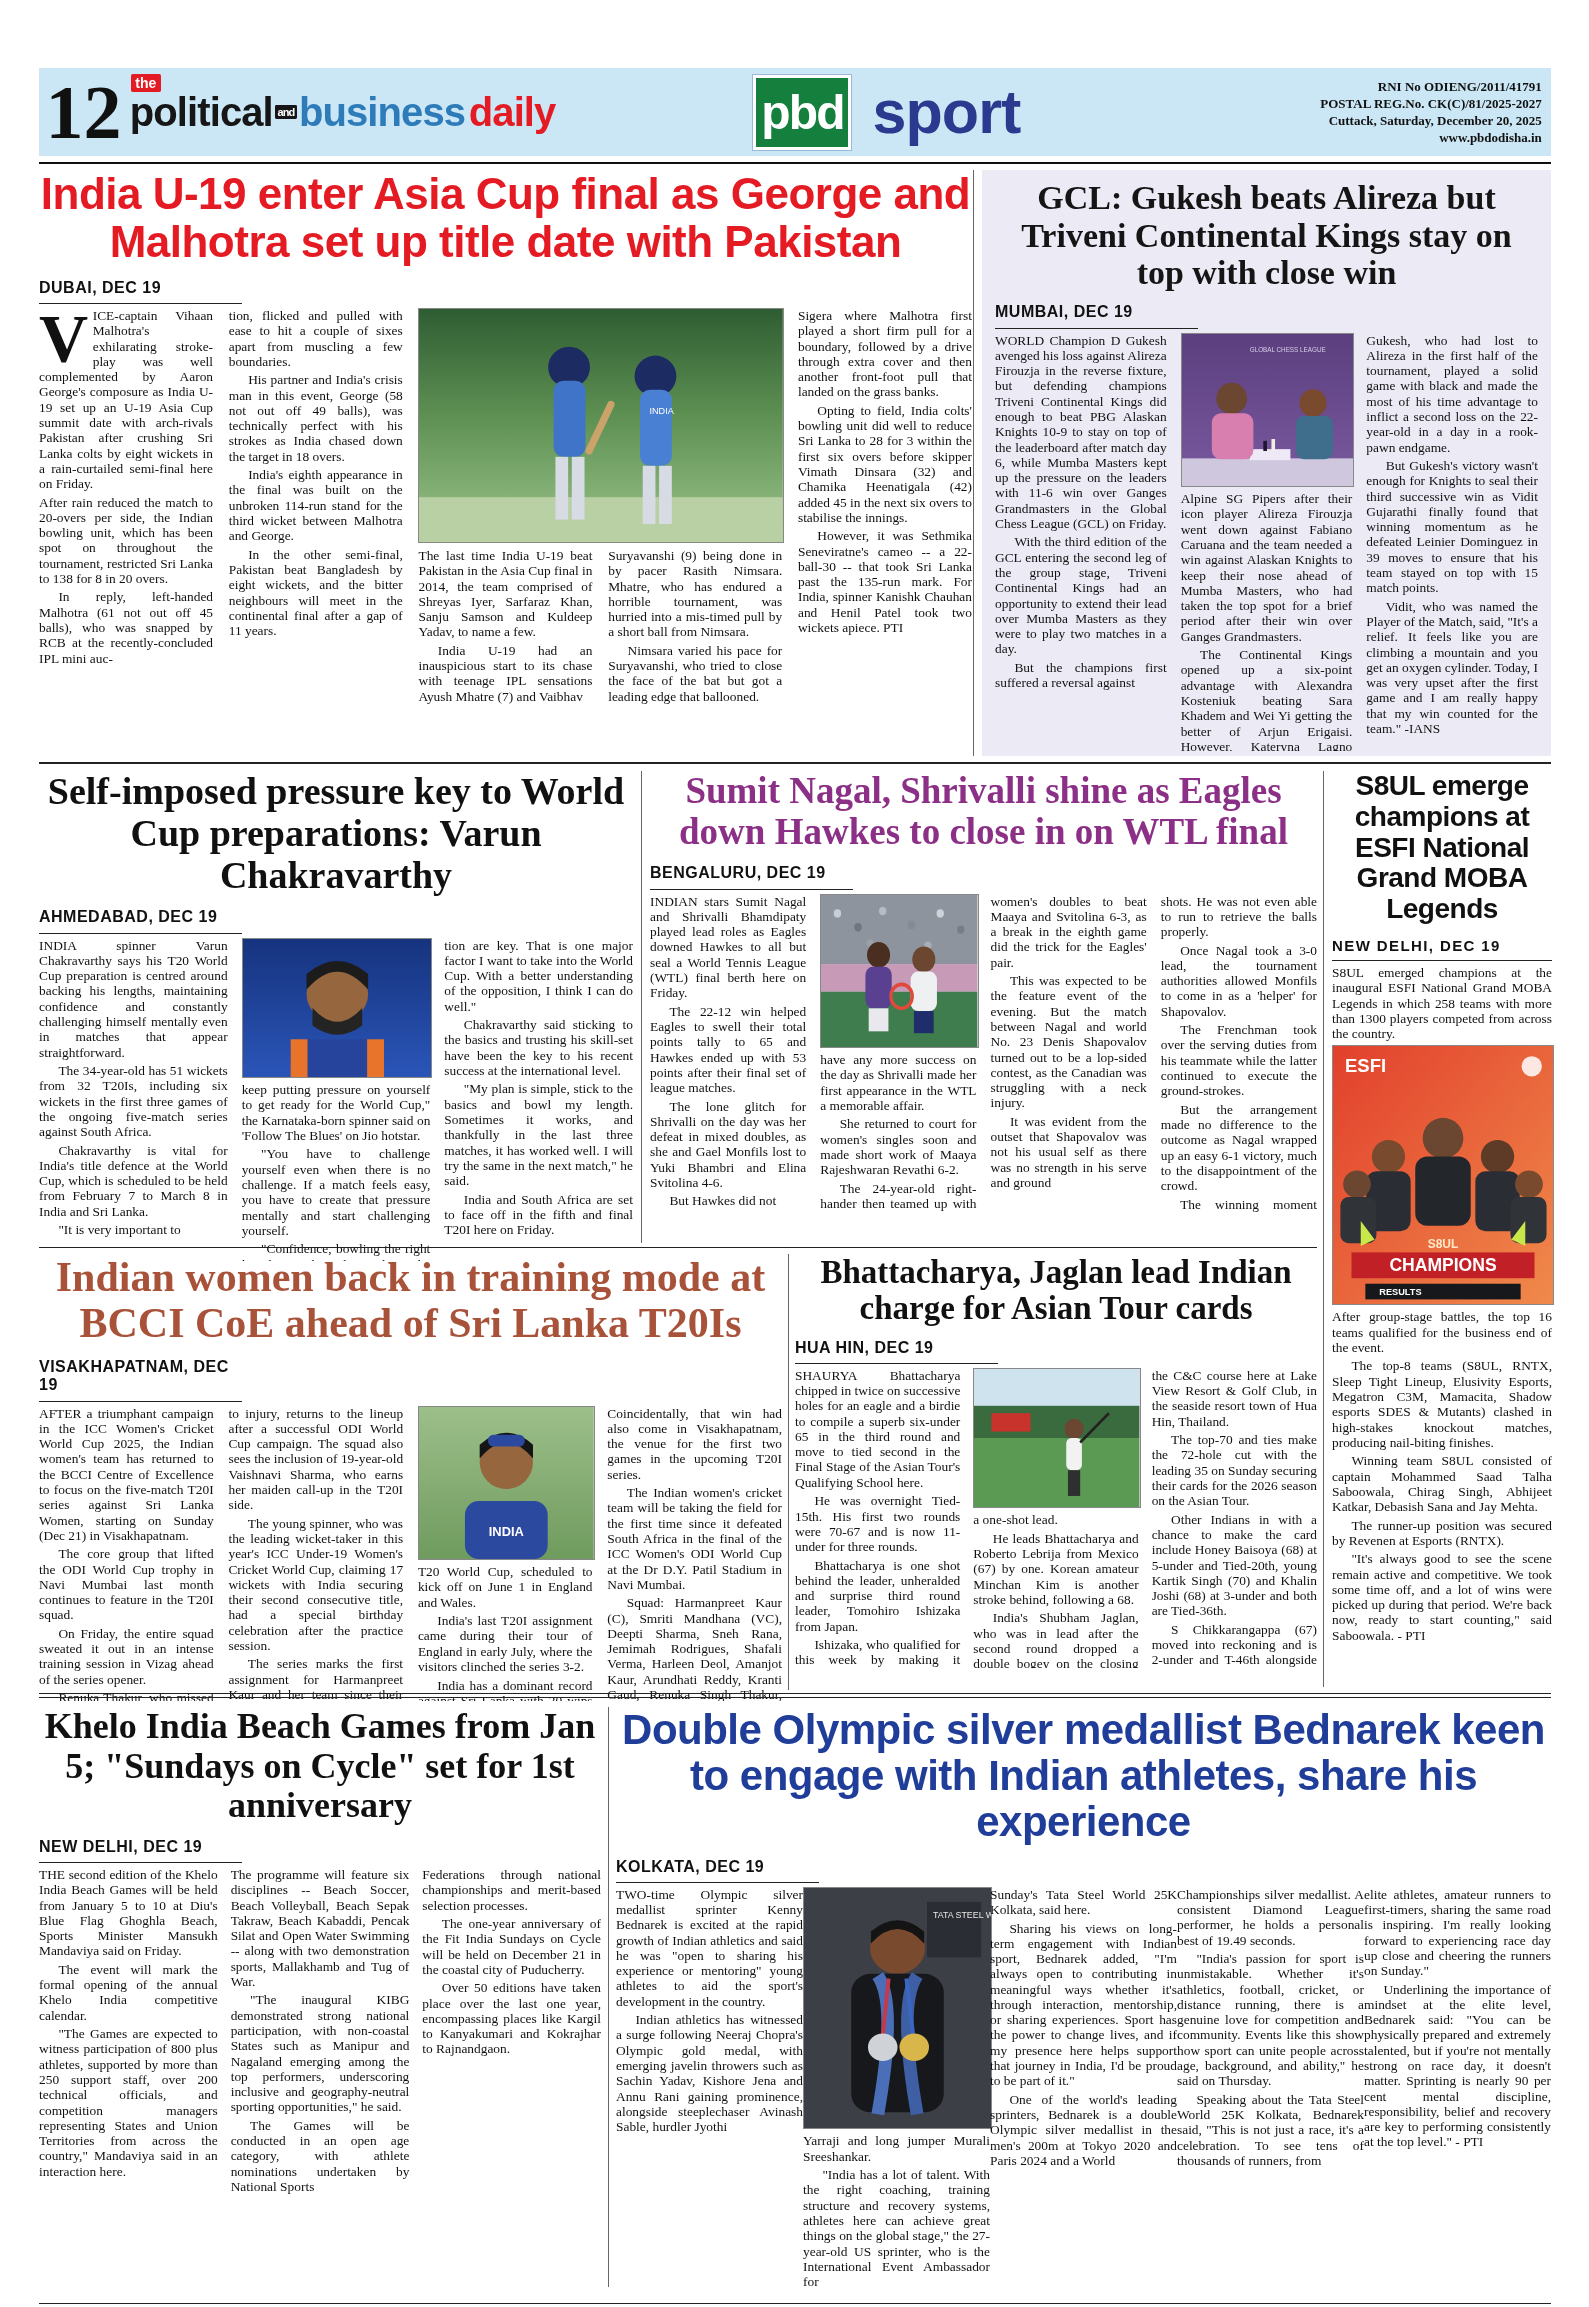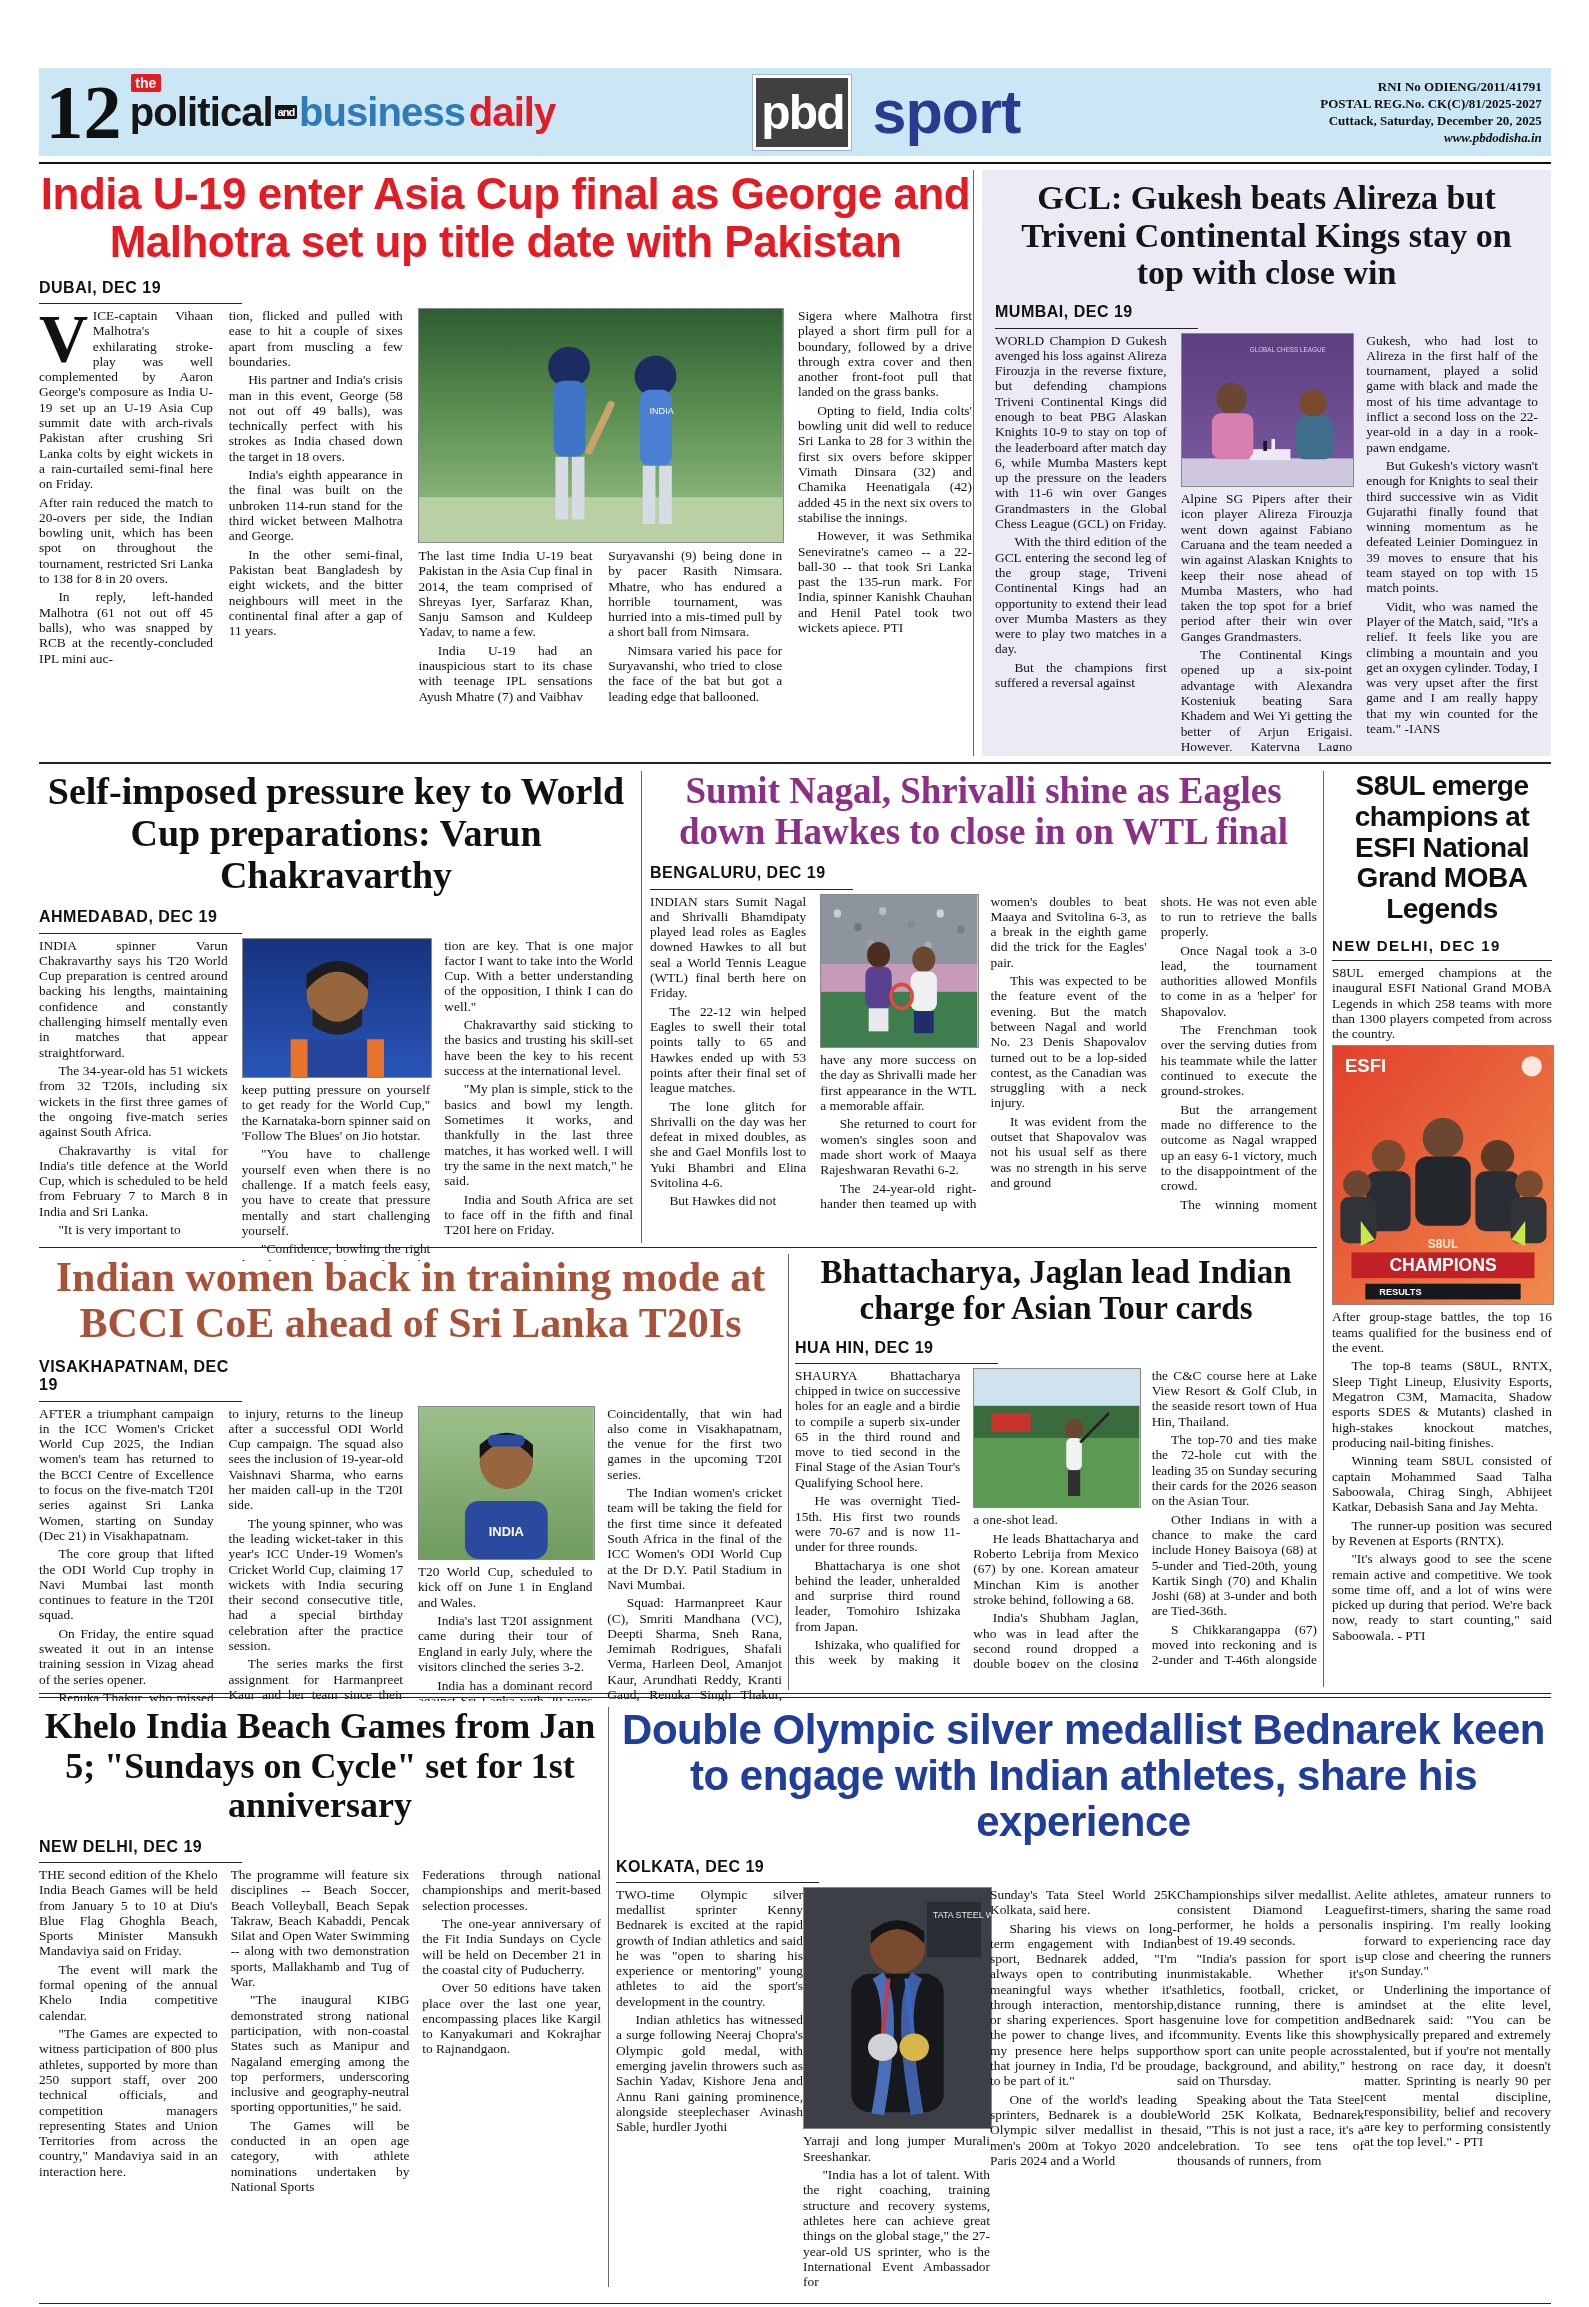--- a/index.html
+++ b/index.html
@@ -7,25 +7,25 @@
   .abs{position:absolute;}
   
   #header{left:39px;top:68px;width:1512px;height:88px;background:#cbe7f6;display:flex;align-items:center;}
   .pageno{font-family:"Liberation Serif",serif;font-weight:bold;font-size:76px;line-height:1;margin:0 8.3px 0 6.5px;}
   .brand{position:relative;display:flex;align-items:baseline;font-family:"Liberation Sans",sans-serif;font-weight:bold;font-size:40px;letter-spacing:-0.9px;}
   .brand .the{position:absolute;left:0.9px;top:-15.7px;background:#e51b24;color:#fff;font-size:14px;padding:0.9px 4.6px;letter-spacing:0;border-radius:1.8px;}
   .brand .pol{color:#161616;}
   .brand .and{background:#161616;color:#fff;font-size:11px;padding:0.9px 2.8px;margin:0 1.8px;align-self:center;border-radius:1.4px;}
   .brand .bus{color:#2e7bb9;}
   .brand .dai{color:#e51b24;margin-left:3.7px;}
-  .pbdbox{width:92px;height:69px;background:#404040;border:3.7px solid #ffffff;outline:1.4px solid #9db8d8;display:flex;align-items:center;justify-content:center;margin-left:198px;}
+  .pbdbox{width:92px;height:69px;background:#15803d;border:3.7px solid #ffffff;outline:1.4px solid #9db8d8;display:flex;align-items:center;justify-content:center;margin-left:198px;}
   .pbdbox span{color:#ffffff;font-family:"Liberation Sans",sans-serif;font-weight:bold;font-size:48px;letter-spacing:-1.8px;}
   .sport{font-family:"Liberation Sans",sans-serif;font-weight:bold;font-size:61px;color:#2b3a8f;margin-left:21px;letter-spacing:-0.9px;}
   .hmeta{margin-left:auto;margin-right:9.2px;text-align:right;font-weight:bold;font-size:13px;line-height:1.32;font-family:"Liberation Serif",serif;}
-  .hmeta .site{font-style:italic;}
+  .hmeta .site{}
   .hrule{left:39px;top:162px;width:1512px;height:2.3px;background:#101010;}
   
   .hl{font-weight:bold;text-align:center;margin:0;line-height:1.1;}
   .hl-serif{font-family:"Liberation Serif",serif;}
   .hl-sans{font-family:"Liberation Sans",sans-serif;letter-spacing:-0.5px;}
   .dateline{font-family:"Liberation Sans",sans-serif;font-weight:bold;font-size:16px;letter-spacing:0.5px;margin:12px 0 3.7px 0;padding-bottom:6.5px;border-bottom:1.4px solid #222;width:203px;}
   .cols{display:grid;overflow:hidden;}
   .para{font-size:13.4px;line-height:1.14;text-align:justify;margin:0 0 3.2px 0;text-indent:19.4px;}
   .col > .plist > .para:first-child, .col > .para:first-child{text-indent:0;}
   .dropcap{float:left;font-size:68px;line-height:0.8;padding:2.8px 4.6px 0 0;font-weight:bold;}

